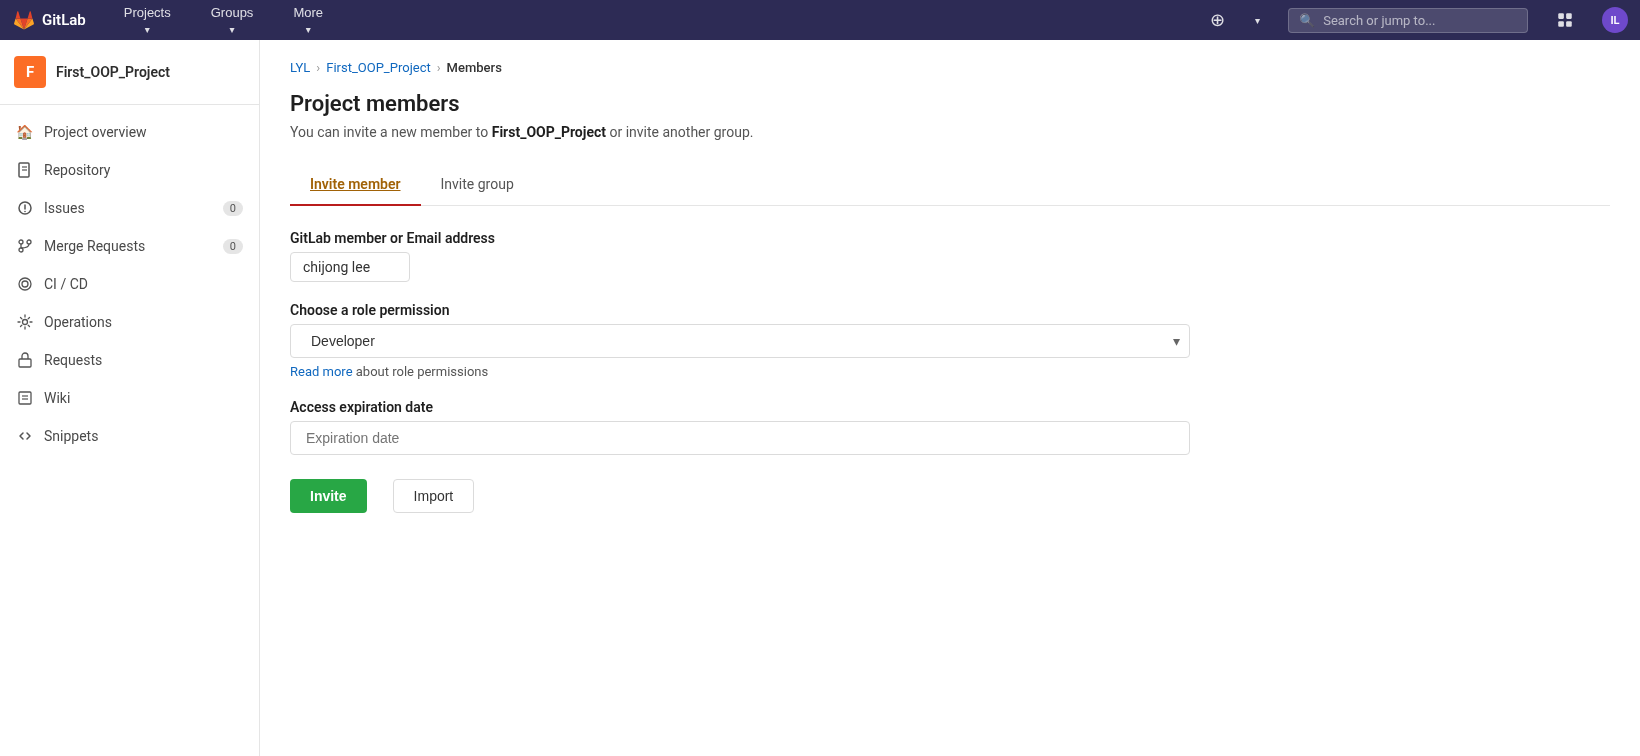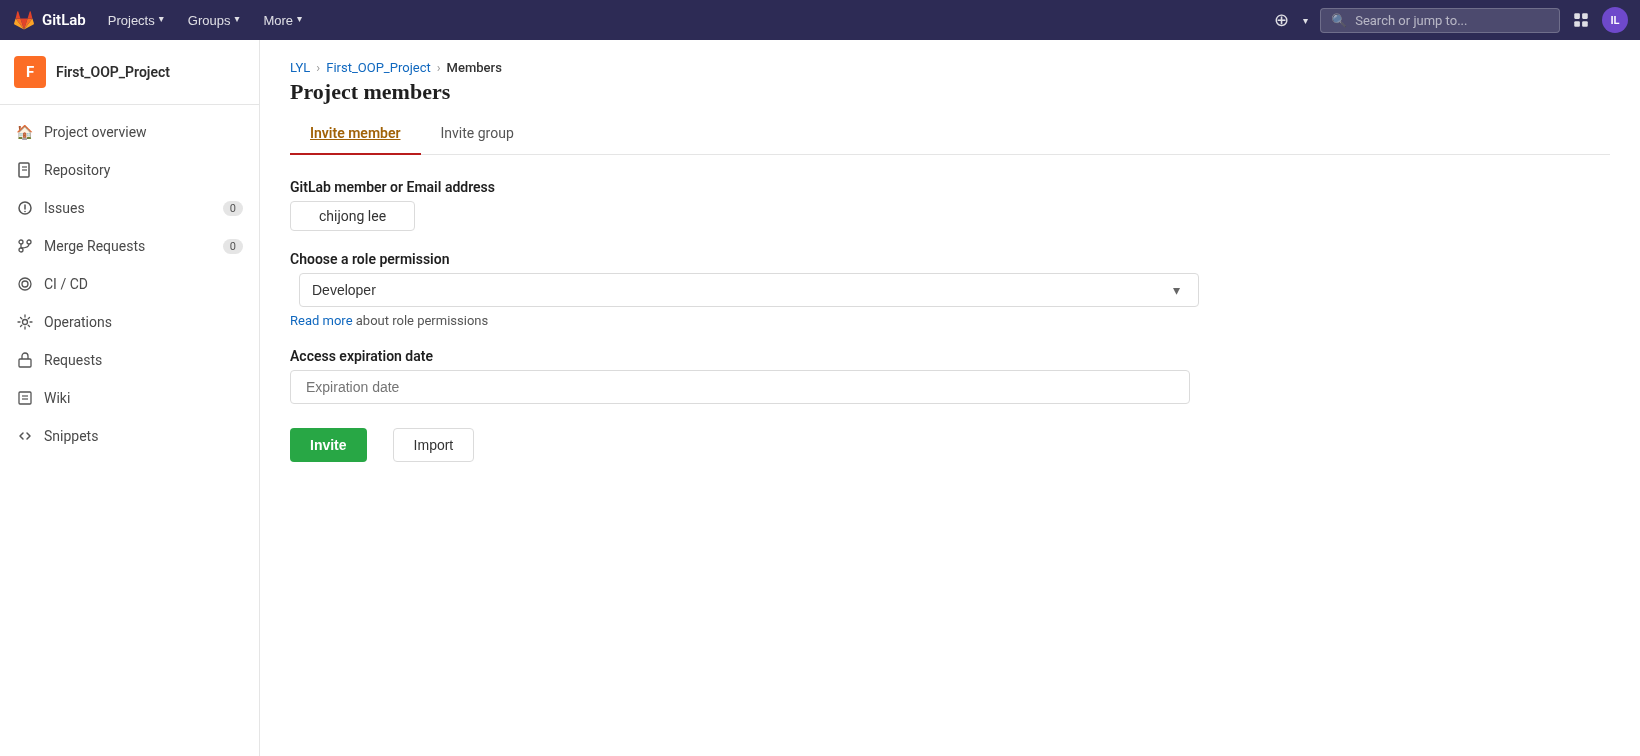--- a/index.html
+++ b/index.html
@@ -5,21 +5,21 @@
     * { box-sizing: border-box; margin: 0; padding: 0; }
     body { font-family: -apple-system, BlinkMacSystemFont, 'Segoe UI', Roboto, sans-serif; font-size: 14px; background: #f0f0f0; }
 
     
     .navbar {
       background: #2d2b55;
       height: 40px;
       display: flex;
       align-items: center;
       padding: 0 12px;
-      gap: 4px;
+      gap: 20px;
       position: fixed;
       top: 0; left: 0; right: 0;
       z-index: 100;
     }
     .navbar-logo {
       display: flex;
       align-items: center;
       gap: 6px;
       color: white;
       font-weight: 600;
@@ -31,23 +31,24 @@
       height: 24px;
     }
     .navbar-btn {
       background: none;
       border: none;
       color: rgba(255,255,255,0.85);
       font-size: 13px;
       padding: 4px 10px;
       cursor: pointer;
       display: flex;
-      align-items: flex-start;
+      align-items: center;
       gap: 4px;
       border-radius: 3px;
+      flex-direction: column;
     }
     .navbar-spacer { flex: 1; }
     .navbar-search {
       background: rgba(255,255,255,0.15);
       border: 1px solid rgba(255,255,255,0.2);
       border-radius: 4px;
       color: rgba(255,255,255,0.7);
       padding: 4px 10px;
       font-size: 13px;
       width: 240px;
@@ -160,32 +161,31 @@
       overflow-y: auto;
       background: #fff;
       padding: 20px 30px;
     }
     .breadcrumb {
       display: flex;
       align-items: center;
       gap: 6px;
       font-size: 13px;
       color: #666;
-      margin-bottom: 4px;
+      margin-bottom: 16px;
     }
     .breadcrumb a { color: #1068bf; text-decoration: none; }
     .breadcrumb-sep { color: #999; }
     .breadcrumb-current { color: #333; font-weight: 500; }
 
     .page-title {
       font-size: 22px;
       font-weight: 600;
       color: #1f1f1f;
       margin-bottom: 8px;
-      font-family: Liberation Serif, serif;
     }
     .page-subtitle {
       font-size: 14px;
       color: #555;
       margin-bottom: 24px;
     }
     .page-subtitle strong { font-weight: 700; color: #1f1f1f; }
 
     
     .tabs {
@@ -215,37 +215,36 @@
       display: block;
       font-size: 14px;
       font-weight: 600;
       color: #1f1f1f;
       margin-bottom: 6px;
     }
     .form-input-value {
       display: inline-block;
       border: 1px solid #dbdbdb;
       border-radius: 4px;
-      padding: 6px 28px;
+      padding: 6px 12px;
       font-size: 14px;
       color: #333;
       background: #fff;
       min-width: 120px;
     }
     .role-select {
       width: 100%;
       border: 1px solid #dbdbdb;
       border-radius: 4px;
-      padding: 8px 12px;
+      padding: 8px 20px;
       font-size: 14px;
       color: #333;
       background: #fff;
       appearance: none;
       cursor: pointer;
-      margin-left: 9px;
     }
     .select-wrapper {
       position: relative;
     }
     .select-wrapper::after {
       content: '▾';
       position: absolute;
       right: 10px;
       top: 50%;
       transform: translateY(-50%);
@@ -455,20 +454,23 @@
     <div class="breadcrumb">
       <a href="#">LYL</a>
       <span class="breadcrumb-sep">›</span>
       <a href="#">First_OOP_Project</a>
       <span class="breadcrumb-sep">›</span>
       <span class="breadcrumb-current">Members</span>
     </div>
 
     <h1 class="page-title">Project members</h1>
 
+    <p class="page-subtitle">
+      <span>You can invite a new member to </span><strong>First_OOP_Project</strong><span> or invite another group.</span>
+    </p>
 
     <div class="tabs">
       <div class="tab active">Invite member</div>
       <div class="tab">Invite group</div>
     </div>
 
     <div class="form-section">
 
       <div class="form-group">
         <label class="form-label">GitLab member or Email address</label>

